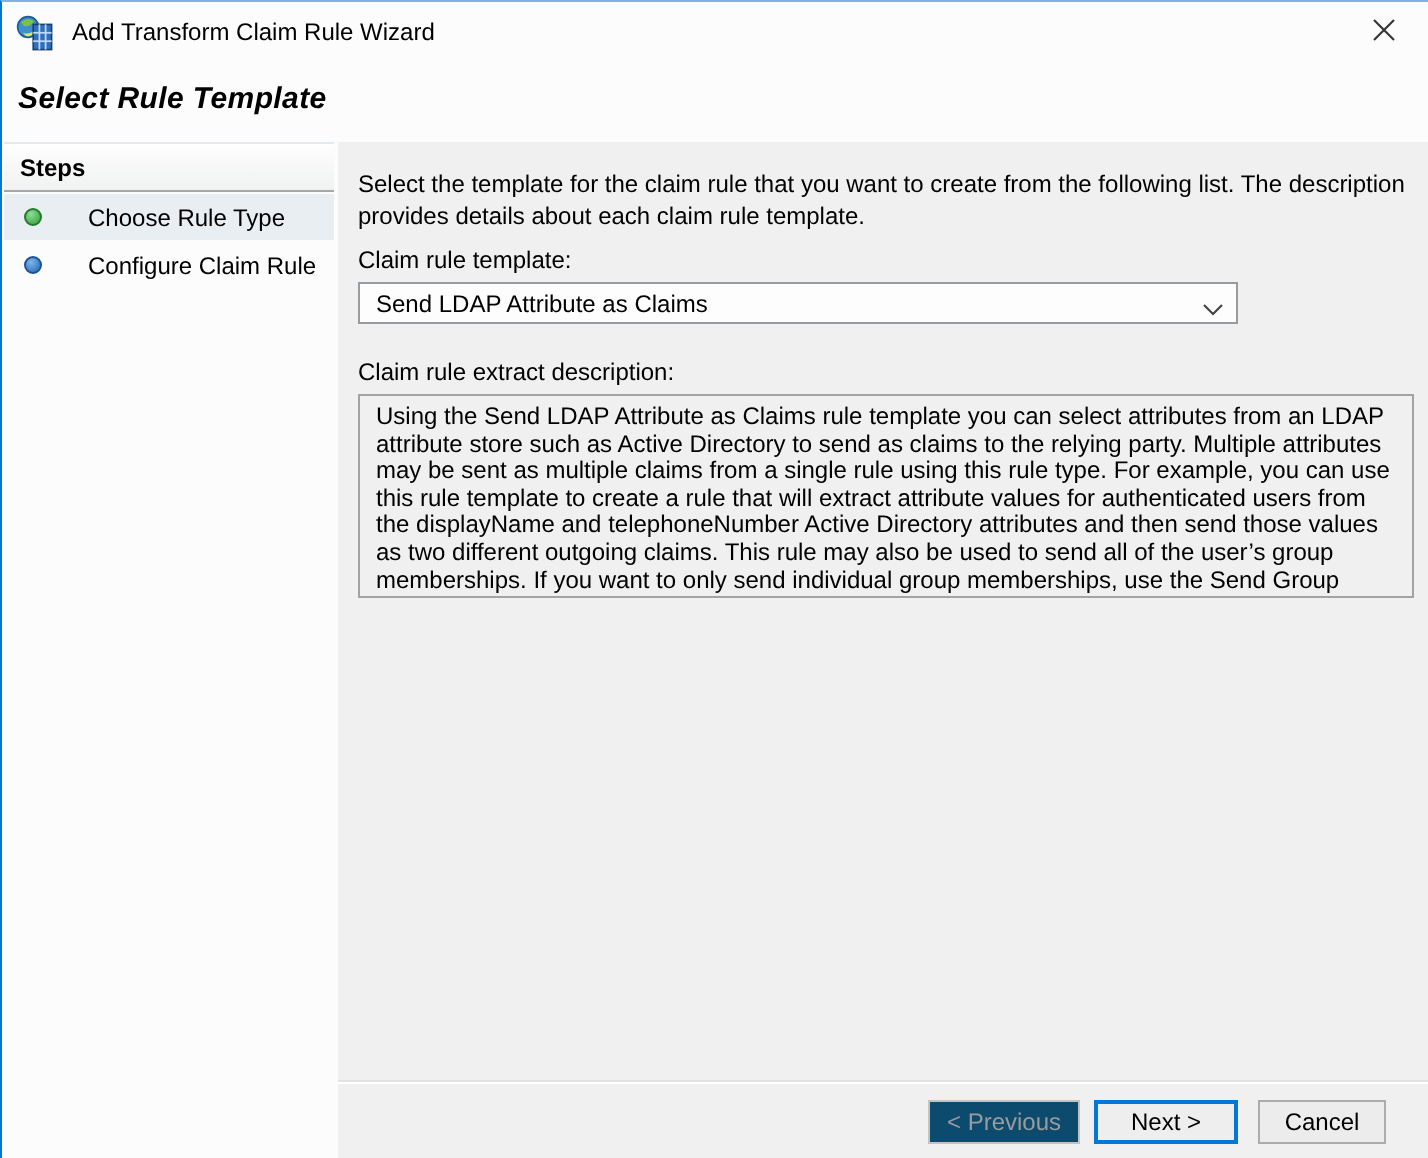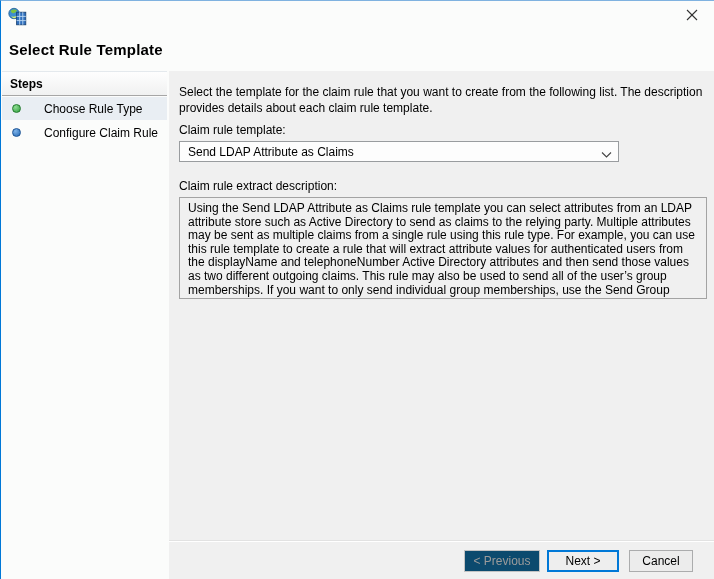--- a/index.html
+++ b/index.html
@@ -23,21 +23,21 @@
   .app-icon { width:19px; height:19px; margin-right:9px; flex:0 0 auto; }
   .title-text { font-size:12px; color:#000; }
   .close-btn {
     position:absolute; top:3px; right:9px; width:26px; height:24px;
     display:flex; align-items:center; justify-content:center;
     background:transparent; border:none; cursor:pointer;
   }
   
   .page-heading {
     position:absolute; left:8px; top:40px;
-    font-size:15px; font-weight:bold; letter-spacing:0.2px;
+    font-size:15px; font-weight:bold; letter-spacing:0.2px;font-style:italic;
   }
   
   .sidebar-header {
     position:absolute; left:1px; top:70px; width:165px; height:25px;
     padding:5px 0 0 8px; font-weight:bold; font-size:12px;
     background:linear-gradient(#fefefe,#f0f1f1);
     border-top:1px solid #e4e9ed;
     border-bottom:1px solid #a6a6a6;
   }
   .step-item {
@@ -116,20 +116,21 @@
       <path d="M3 9 C5 10.5 8 9.5 9.5 8 C9 10.5 7 11.5 5 11 Z" fill="#d8ec6a"></path>
       <rect x="8.6" y="5.2" width="9.2" height="12.6" fill="#2f6fbd" stroke="#17406f" stroke-width="0.8"></rect>
       <g stroke="#bcd8f2" stroke-width="0.9">
         <line x1="8.6" y1="9.4" x2="17.8" y2="9.4"></line>
         <line x1="8.6" y1="13.6" x2="17.8" y2="13.6"></line>
         <line x1="11.7" y1="5.2" x2="11.7" y2="17.8"></line>
         <line x1="14.8" y1="5.2" x2="14.8" y2="17.8"></line>
       </g>
     </svg>
   </span>
+  <span class="title-text">Add Transform Claim Rule Wizard</span>
   <button class="close-btn">
     <span>
       <svg width="12" height="12" viewBox="0 0 12 12">
         <line x1="1" y1="1" x2="11" y2="11" stroke="#333" stroke-width="1.1"></line>
         <line x1="11" y1="1" x2="1" y2="11" stroke="#333" stroke-width="1.1"></line>
       </svg>
     </span>
   </button>
 </div>
 

